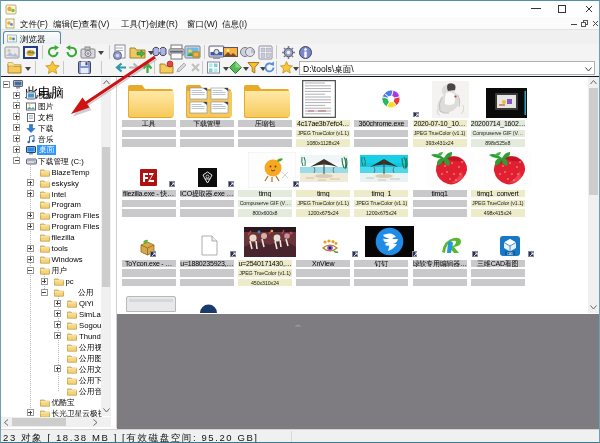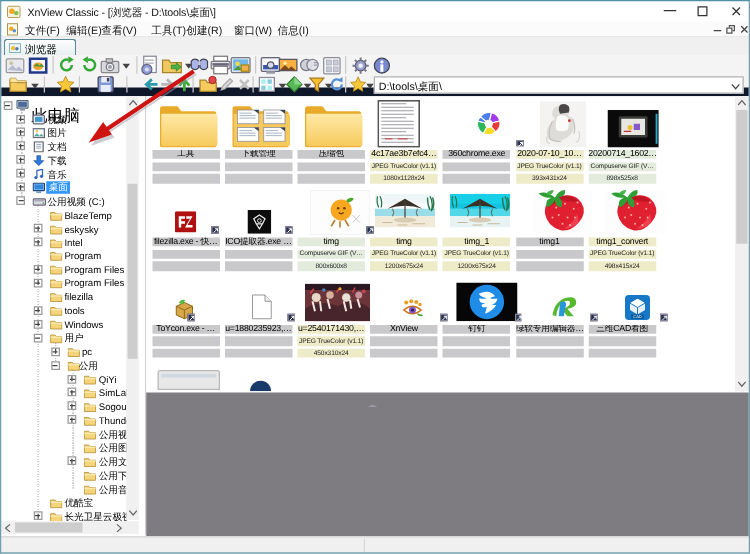--- a/index.html
+++ b/index.html
@@ -5,21 +5,20 @@
 .abs{position:absolute}
 </style></head><body>
 
 <div class="abs" style="left:0;top:0;width:600px;height:443px;border:1px solid #6fa0b2;border-top:1px solid #4f91a4;border-bottom:1px solid #3a7a8a;z-index:50;pointer-events:none"></div>
 <div class="abs" style="left:1px;top:1px;width:598px;height:16px;background:#ffffff">
 <svg class="abs" style="left:4px;top:2px" width="13" height="13" viewBox="0 0 13 13">
       <rect x="1" y="2" width="10" height="9" rx="1" fill="#f7f3e2" stroke="#b09a50" stroke-width="0.8"></rect>
       <circle cx="4.5" cy="6" r="2.2" fill="#f5a623"></circle>
       <circle cx="8" cy="7.5" r="1.8" fill="#7ec24a"></circle>
     </svg>
-<div class="abs" style="left:21px;top:3.5px;font-size:8.5px;color:#111;letter-spacing:-0.1px">XnView Classic - [浏览器 - D:\tools\桌面\]</div>
 <div class="abs" style="left:530px;top:7px;width:10px;height:1px;background:#333"></div>
 <div class="abs" style="left:557px;top:4px;width:8px;height:8px;border:1px solid #333"></div>
 <svg class="abs" style="left:584px;top:4px" width="8" height="8" viewBox="0 0 8 8">
       <path d="M1 1 L7 7 M7 1 L1 7" stroke="#333" stroke-width="1"></path>
     </svg>
 </div>
 <div class="abs" style="left:1px;top:17px;width:598px;height:13px;background:#fbfbfb;border-bottom:1px solid #e2e2e2">
 <svg class="abs" style="left:4px;top:1px" width="11" height="11" viewBox="0 0 11 11">
       <rect x="1" y="1" width="8" height="9" fill="#fffbe8" stroke="#a5964f" stroke-width="0.8"></rect>
       <circle cx="4" cy="5" r="1.8" fill="#f5a623"></circle>
@@ -144,21 +143,21 @@
       <g stroke="#778" stroke-width="1.6">
         <path d="M8.5 2 v2.5 M8.5 12.5 v2.5 M2 8.5 h2.5 M12.5 8.5 h2.5 M4 4 l1.7 1.7 M11.3 11.3 l1.7 1.7 M13 4 l-1.7 1.7 M5.7 11.3 l-1.7 1.7"></path>
       </g>
     </svg>
 <svg class="abs" style="left:296px;top:0px" width="17" height="17" viewBox="0 0 17 17">
       <circle cx="8.5" cy="8.5" r="6" fill="#7888cc" stroke="#445"></circle>
       <circle cx="8.5" cy="5.5" r="1.3" fill="#fff"></circle>
       <rect x="7.3" y="7.5" width="2.4" height="6" fill="#fff"></rect>
     </svg>
 </div>
-<div class="abs" style="left:1px;top:60px;width:598px;height:17px;background:#f4f4f4;border-bottom:7px solid #0f172a">
+<div class="abs" style="left:1px;top:60px;width:598px;height:17px;background:#f4f4f4;border-bottom:1px solid #0f172a">
 <svg class="abs" style="left:6px;top:0px" width="15" height="15" viewBox="0 0 15 15">
       <path d="M1 4 h4.5 l1.5 2 H14 v7 H1 z" fill="#f5cb5e" stroke="#a8832a"></path>
       <path d="M1 6 h13 v-1.5 h-7 l-1.5-2 H1 z" fill="#fbe49a" stroke="#a8832a" stroke-width="0.5"></path>
     </svg>
 <svg class="abs" style="left:23px;top:6px" width="8" height="6">
       <path d="M1 1 L7 1 L4 5 z" fill="#444"></path>
     </svg>
 <div class="abs" style="left:34px;top:1px;width:1px;height:13px;background:#c9c9c9"></div>
 <svg class="abs" style="left:44px;top:0px" width="15" height="15" viewBox="0 0 15 15">
       <path d="M7.5 1 l2 4.3 4.7 .5 -3.5 3.2 1 4.6 -4.2-2.4 -4.2 2.4 1-4.6 -3.5-3.2 4.7-.5z" fill="#f8c838" stroke="#b8881a" stroke-width="0.7"></path>
@@ -300,21 +299,21 @@
       <rect x="3" y="7" width="4" height="1.5" fill="#79b"></rect>
     </svg>
 <div class="abs" style="left:36px;top:68.2px;height:9.5px;padding:0 2px;background:#3297fd;color:#fff;font-size:7.7px;line-height:9.5px;white-space:nowrap">桌面</div>
 <div class="abs" style="left:12.0px;top:80.1px;width:7px;height:7px;background:#fff;border:1px solid #999"></div>
 <div class="abs" style="left:13.5px;top:83.1px;width:4px;height:1px;background:#444"></div>
 <svg class="abs" style="left:25px;top:79.64999999999998px" width="11" height="9" viewBox="0 0 11 9">
       <rect x="0.5" y="2" width="10" height="5" rx="1" fill="#d8dde2" stroke="#667"></rect>
       <rect x="1.5" y="3" width="8" height="1.2" fill="#aab"></rect>
       <circle cx="8.8" cy="5.5" r="0.7" fill="#6a6"></circle>
     </svg>
-<div class="abs" style="left:37px;top:79.6px;color:#000;font-size:7.7px;line-height:9px;white-space:nowrap">公用视频 (C:)</div>
+<div class="abs" style="left:37px;top:79.6px;color:#000;font-size:7.7px;line-height:9px;white-space:nowrap">下载管理 (C:)</div>
 <svg class="abs" style="left:38.5px;top:90.6px" width="10" height="9" viewBox="0 0 10 9">
       <path d="M0.5 2 h3.5 l1 1.2 H9.5 v5 H0.5 z" fill="#f5d47a" stroke="#b8923a" stroke-width="0.7"></path>
       <path d="M0.5 3.8 h9" stroke="#fbe8ad" stroke-width="1.2"></path>
     </svg>
 <div class="abs" style="left:50.5px;top:90.6px;color:#000;font-size:7.7px;line-height:9px;white-space:nowrap">BlazeTemp</div>
 <div class="abs" style="left:25.5px;top:102.1px;width:7px;height:7px;background:#fff;border:1px solid #999"></div>
 <div class="abs" style="left:27.0px;top:105.1px;width:4px;height:1px;background:#444"></div>
 <div class="abs" style="left:28.5px;top:103.6px;width:1px;height:4px;background:#444"></div>
 <svg class="abs" style="left:38.5px;top:101.55000000000001px" width="10" height="9" viewBox="0 0 10 9">
       <path d="M0.5 2 h3.5 l1 1.2 H9.5 v5 H0.5 z" fill="#f5d47a" stroke="#b8923a" stroke-width="0.7"></path>
@@ -385,21 +384,21 @@
       <path d="M0.5 2 h3.5 l1 1.2 H9.5 v5 H0.5 z" fill="#f5d47a" stroke="#b8923a" stroke-width="0.7"></path>
       <path d="M0.5 3.8 h9" stroke="#fbe8ad" stroke-width="1.2"></path>
     </svg>
 <div class="abs" style="left:64.5px;top:200.1px;color:#000;font-size:7.7px;line-height:9px;white-space:nowrap">pc</div>
 <div class="abs" style="left:39.5px;top:211.5px;width:7px;height:7px;background:#fff;border:1px solid #999"></div>
 <div class="abs" style="left:41.0px;top:214.5px;width:4px;height:1px;background:#444"></div>
 <svg class="abs" style="left:52.5px;top:211.04999999999995px" width="10" height="9" viewBox="0 0 10 9">
       <path d="M0.5 2 h3.5 l1 1.2 H9.5 v5 H0.5 z" fill="#f5d47a" stroke="#b8923a" stroke-width="0.7"></path>
       <path d="M0.5 3.8 h9" stroke="#fbe8ad" stroke-width="1.2"></path>
     </svg>
-<div class="abs" style="left:62px;top:211.0px;color:#000;font-size:7.7px;line-height:9px;white-space:nowrap">公用</div>
+<div class="abs" style="left:77px;top:211.0px;color:#000;font-size:7.7px;line-height:9px;white-space:nowrap">公用</div>
 <div class="abs" style="left:53.0px;top:222.5px;width:7px;height:7px;background:#fff;border:1px solid #999"></div>
 <div class="abs" style="left:54.5px;top:225.5px;width:4px;height:1px;background:#444"></div>
 <div class="abs" style="left:56.0px;top:224.0px;width:1px;height:4px;background:#444"></div>
 <svg class="abs" style="left:66px;top:222.0px" width="10" height="9" viewBox="0 0 10 9">
       <path d="M0.5 2 h3.5 l1 1.2 H9.5 v5 H0.5 z" fill="#f5d47a" stroke="#b8923a" stroke-width="0.7"></path>
       <path d="M0.5 3.8 h9" stroke="#fbe8ad" stroke-width="1.2"></path>
     </svg>
 <div class="abs" style="left:78px;top:222.0px;color:#000;font-size:7.7px;line-height:9px;white-space:nowrap">QiYi</div>
 <div class="abs" style="left:53.0px;top:233.4px;width:7px;height:7px;background:#fff;border:1px solid #999"></div>
 <div class="abs" style="left:54.5px;top:236.4px;width:4px;height:1px;background:#444"></div>
@@ -864,19 +863,20 @@
 <div class="abs" style="left:126px;top:296px;width:50px;height:16px;background:#e8e8e8;border:1px solid #b8b8b8;border-radius:2px 2px 0 0">
     <div style="position:absolute;left:2px;top:2px;width:44px;height:3px;background:#d0d8e0"></div>
   </div>
 <svg class="abs" style="left:200px;top:304px" width="17" height="9" viewBox="0 0 17 9">
     <path d="M0 9 a8.5 8.5 0 0 1 17 0 z" fill="#1a3a6a"></path>
   </svg>
 <div class="abs" style="left:293px;top:313px;width:10px;height:3px"><svg width="10" height="3">
       <path d="M1 2.5 L5 0.5 L9 2.5" fill="#99a"></path>
     </svg></div>
 <div class="abs" style="left:1px;top:429px;width:598px;height:13px;background:#f0f0f0;border-top:1px solid #d4d4d4">
+    <div class="abs" style="left:2px;top:1.5px;font-size:9.5px;letter-spacing:1.6px;color:#111">23 对象 [ 18.38 MB ] [有效磁盘空间: 95.20 GB]</div>
     <div class="abs" style="left:290px;top:1px;width:1px;height:11px;background:#d8d8d8"></div>
   </div>
 <svg class="abs" style="left:0;top:0;z-index:60;pointer-events:none" width="600" height="443">
     <line x1="155" y1="57" x2="80" y2="107" stroke="#99a" stroke-width="1.6" opacity="0.5" transform="translate(1.8,2.2)"></line>
     <path d="M71 114 L89.5 107.5 L82.5 97.5 z" fill="#99a" opacity="0.5" transform="translate(2,2.5)"></path>
     <line x1="155" y1="57" x2="80" y2="107" stroke="#cf1212" stroke-width="3.2"></line>
     <path d="M71 114 L89.5 107.5 L82.5 97.5 z" fill="#cf1212"></path>
   </svg>
 </body></html>

